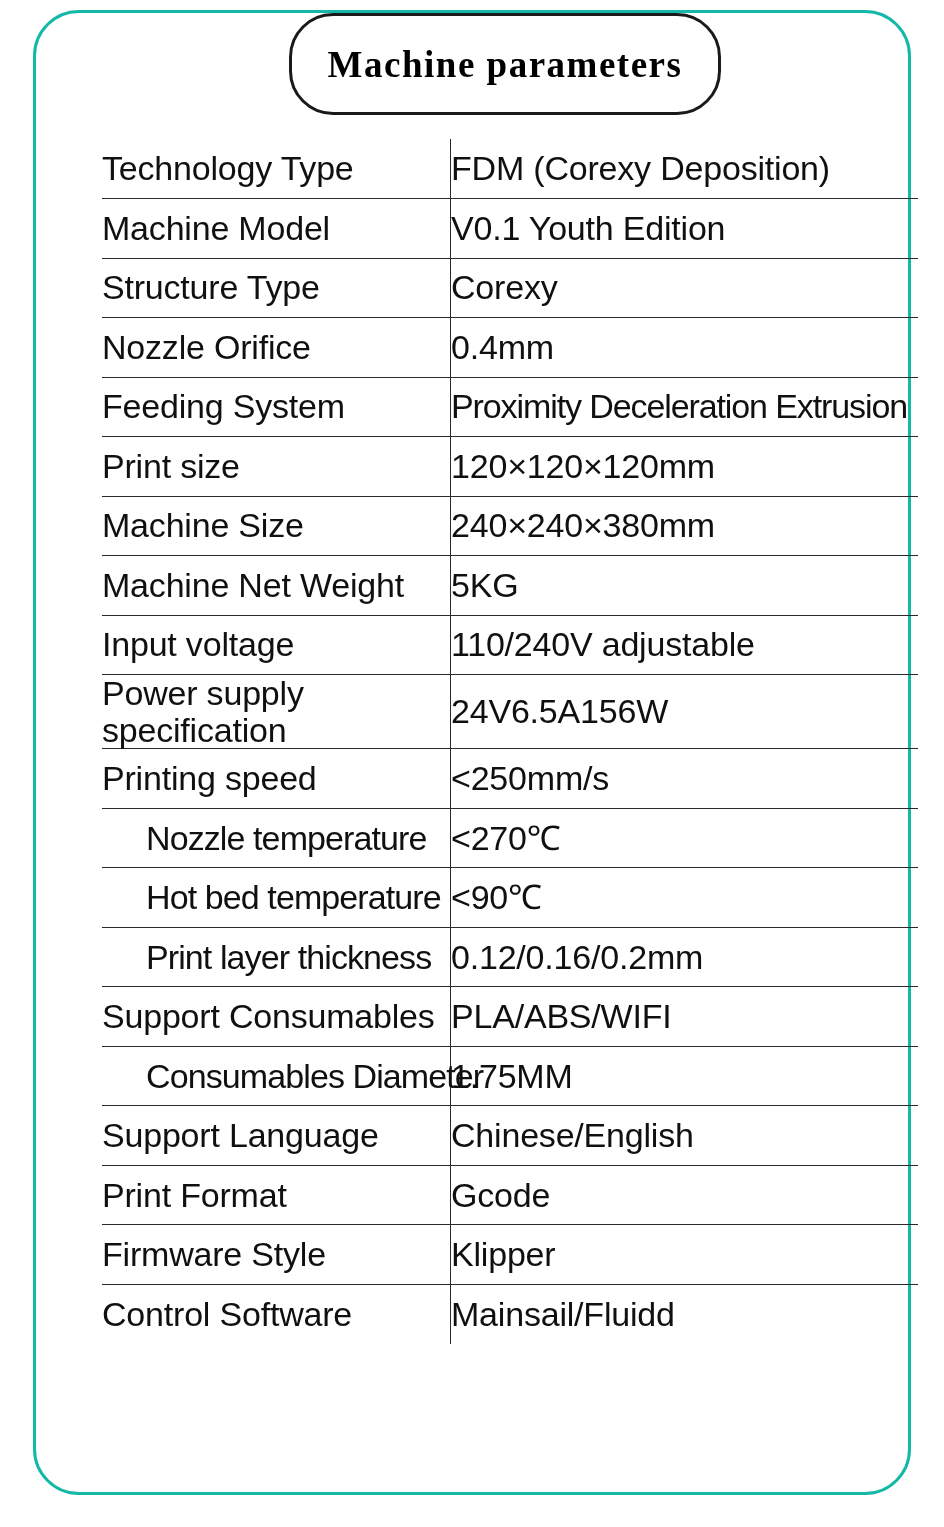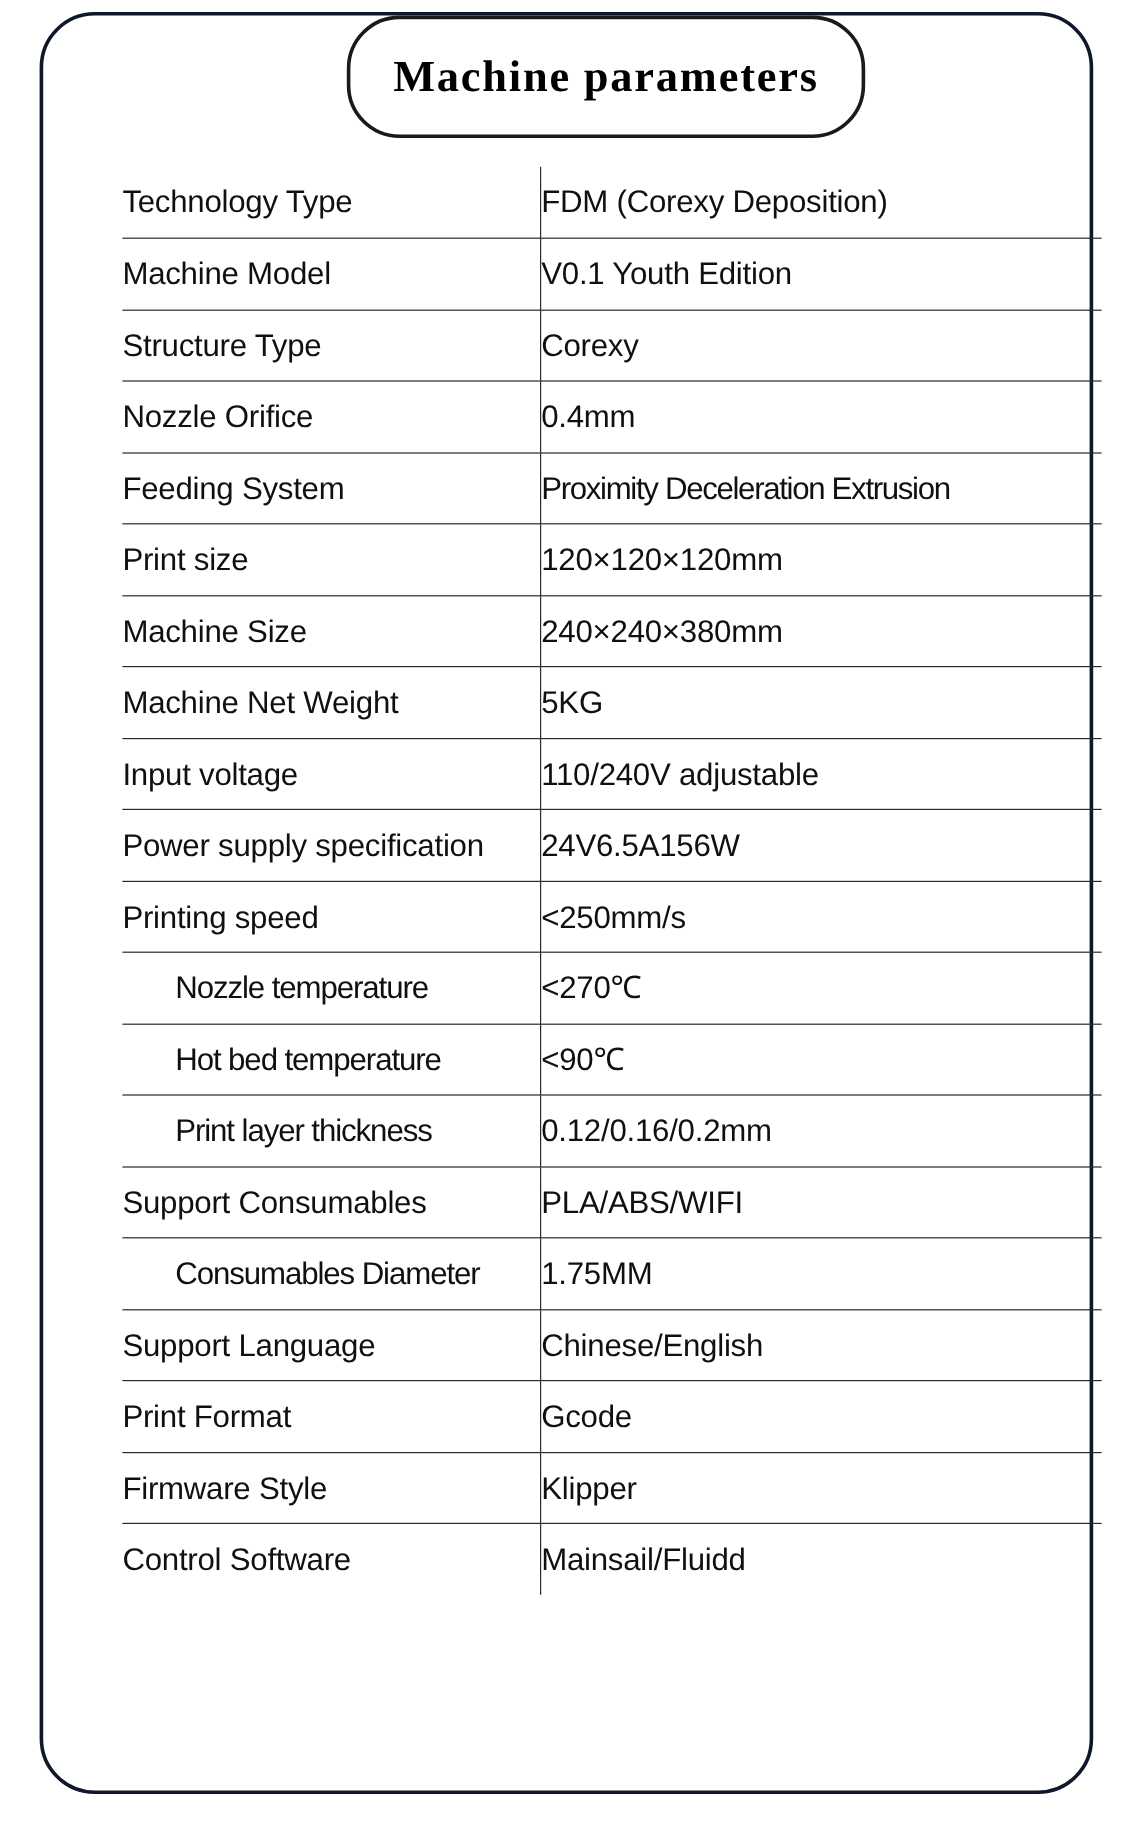--- a/index.html
+++ b/index.html
@@ -15,21 +15,21 @@
     position: relative;
     overflow: hidden;
   }
 
   .spec-card {
     position: absolute;
     left: 33px;
     top: 10px;
     width: 878px;
     height: 1485px;
-    border: 3px solid #0f172a;
+    border: 3px solid #14b8a6;
     border-radius: 46px;
     box-sizing: border-box;
     background: #ffffff;
   }
 
   .title-pill {
     position: absolute;
     left: 253px;
     top: 0px;
     width: 432px;
@@ -64,21 +64,21 @@
     width: 816px;
     table-layout: fixed;
   }
   table.spec-table tr {
     height: 59.5px;
   }
   table.spec-table td {
     border-bottom: 1.5px solid #2a2a2a;
     vertical-align: middle;
     padding: 0;
-    font-size: 26px;
+    font-size: 34px;
     line-height: 1.08;
     color: #101010;
     letter-spacing: -0.2px;
   }
   table.spec-table tr:last-child td {
     border-bottom: none;
   }
   td.k {
     width: 348px;
     border-right: 1.5px solid #2a2a2a;

